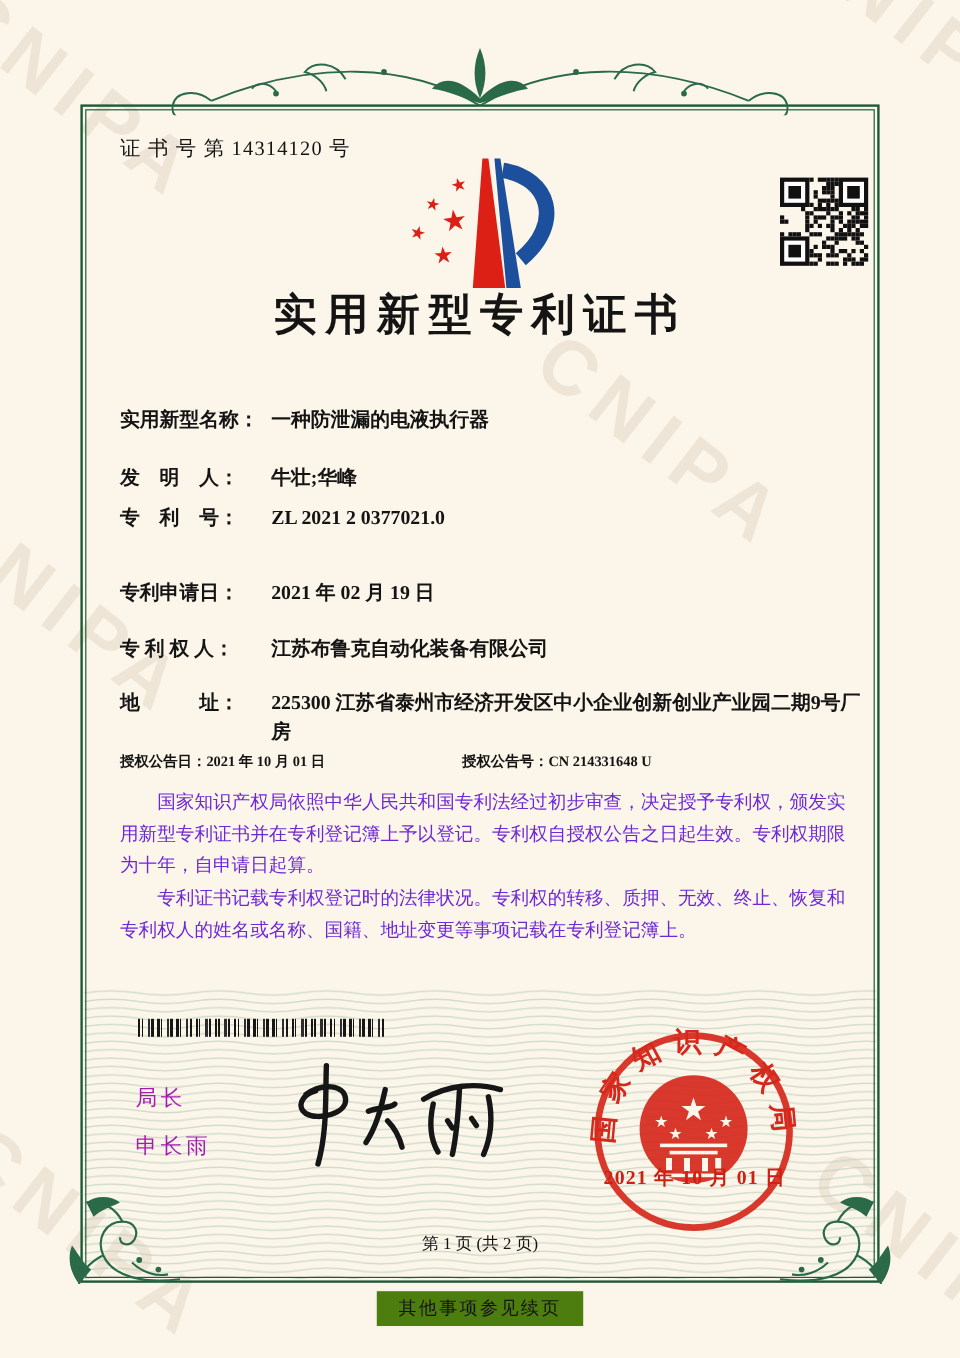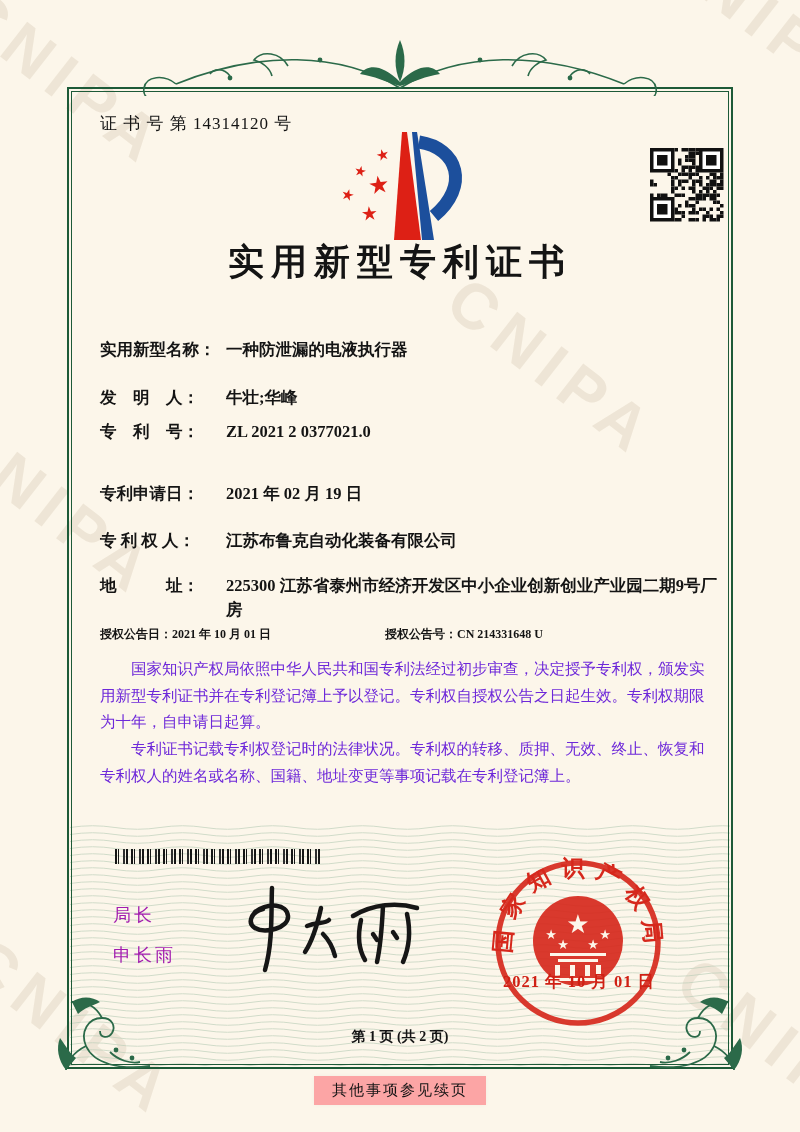--- a/index.html
+++ b/index.html
@@ -39,23 +39,23 @@
   
   .signer{position:absolute;left:113px;top:903px;z-index:4;
           font-family:"Liberation Sans","DejaVu Sans",sans-serif;font-size:18px;letter-spacing:3px;color:#a21caf;}
   .signer div{margin-bottom:16px;}
   .signature{position:absolute;left:225px;top:878px;z-index:5;}
   
   .seal{position:absolute;left:488px;top:853px;width:180px;height:180px;z-index:5;}
   .sealdate{position:absolute;left:490px;top:971px;width:178px;text-align:center;z-index:6;
             color:#cf2014;font-size:16.5px;font-weight:bold;letter-spacing:1px;}
   
-  .pageno{position:absolute;left:0;top:1028px;width:100%;text-align:center;font-size:14px;z-index:4;font-weight:bold;}
+  .pageno{position:absolute;left:0;top:1028px;width:100%;text-align:center;font-size:14px;z-index:4;}
   .notebox{position:absolute;left:50%;top:1076px;transform:translateX(-50%);
-           background:#fca5a5;padding:5px 18px;font-size:15px;letter-spacing:2px;z-index:4;
+           background:#4d7c0f;padding:5px 18px;font-size:15px;letter-spacing:2px;z-index:4;
            box-shadow:0 0 4px rgba(0,0,0,0.04);}
 </style>
 </head>
 <body>
 
 <div class="page">
 
   <span class="wm" style="left:-60px;top:40px">CNIPA</span>
   <span class="wm" style="left:640px;top:-20px">CNIPA</span>
   <span class="wm" style="left:430px;top:330px">CNIPA</span>

